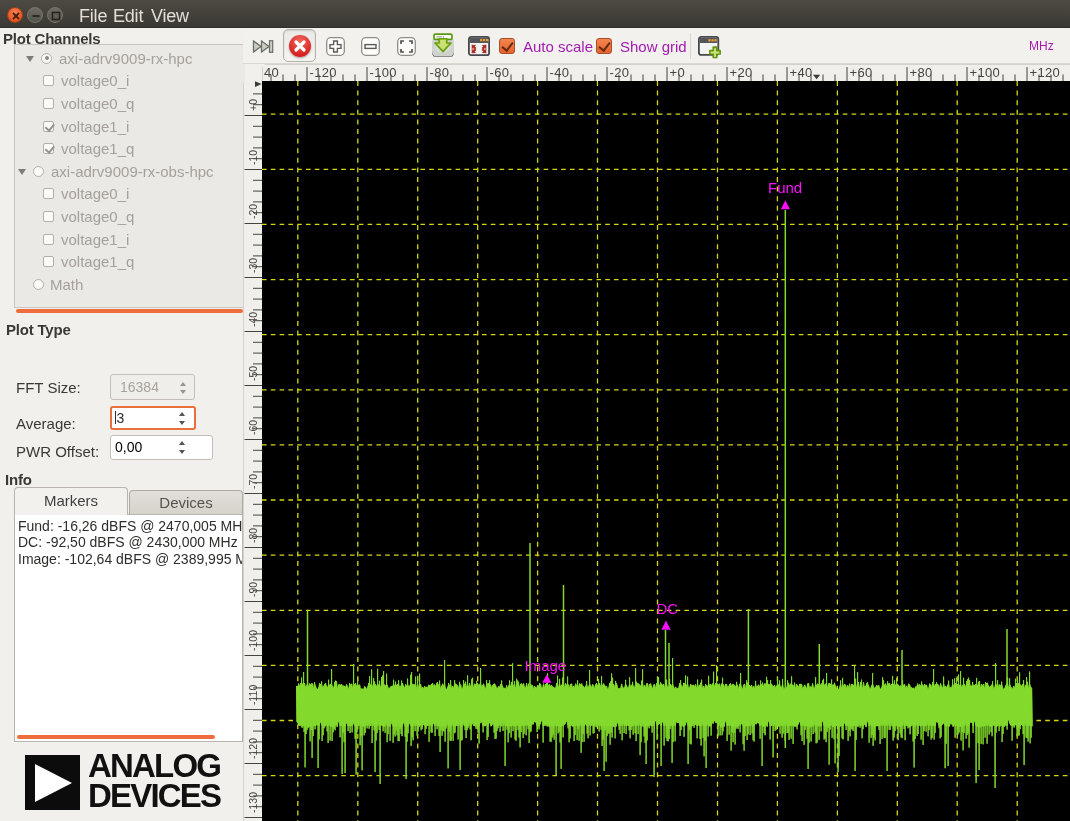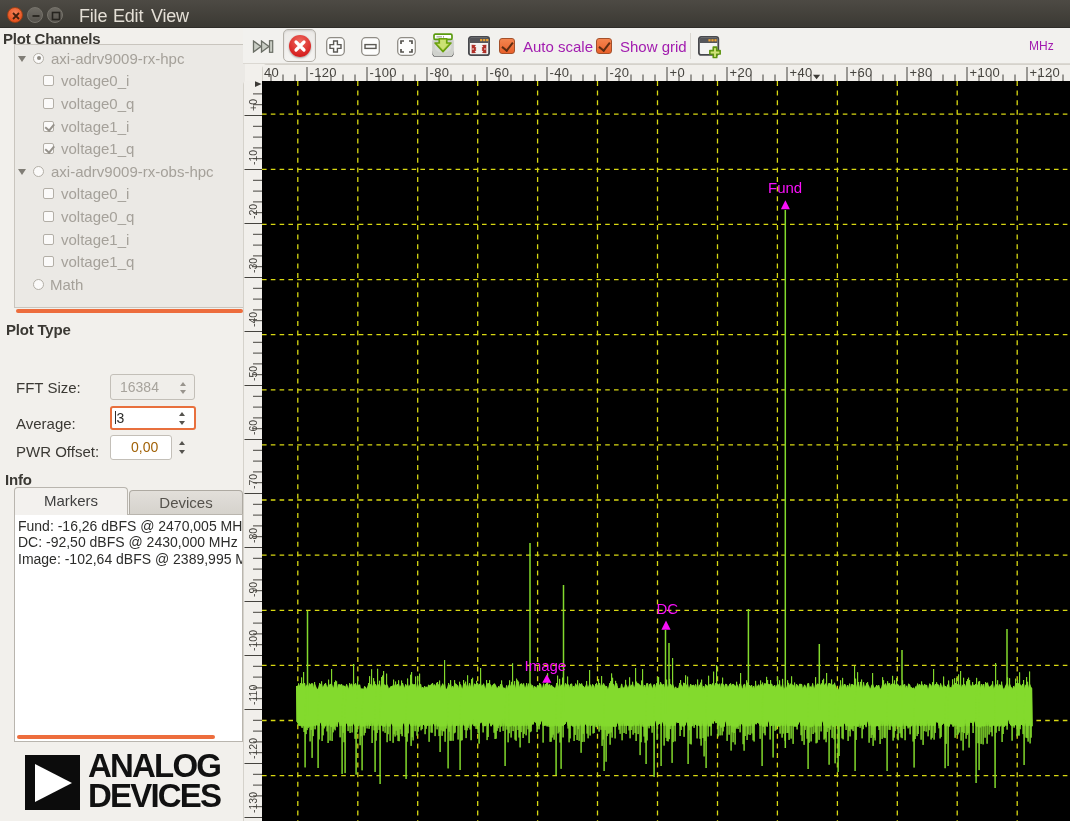--- a/index.html
+++ b/index.html
@@ -89,21 +89,21 @@
       </svg>
     </div>
  <div class="menu" style="left:79px;">File</div>
  <div class="menu" style="left:113px;">Edit</div>
  <div class="menu" style="left:151px;">View</div>
 </div>
 
 <div id="panel">
  <div class="hdr" style="left:3px; top:30px;">Plot Channels</div>
  <div id="tree">
-      <div class="trow" style="left:0; top:1.5px; width:229px;text-decoration:underline;">
+      <div class="trow" style="left:8px; top:1.5px; width:229px;text-decoration:underline;">
         <div class="exp" style="left:3px; top:9px;"></div>
         <div class="radio sel" style="left:18px; top:6px;"></div>
         <span style="position:absolute; left:36px; top:3px;">axi-adrv9009-rx-hpc</span>
       </div>
       <div class="trow" style="left:0; top:24.2px; width:229px;">
         <div class="cb " style="left:28px; top:6px;"></div>
         <span style="position:absolute; left:46px; top:3px;">voltage0_i</span>
       </div>
       <div class="trow" style="left:0; top:46.8px; width:229px;">
         <div class="cb " style="left:28px; top:6px;"></div>
@@ -151,21 +151,21 @@
   <div class="spinarr up dis" style="left:69px; top:7px;"></div>
   <div class="spinarr dn dis" style="left:69px; top:15px;"></div>
 </div>
 <div class="lbl" style="left:16px; top:415px;">Average:</div>
 <div class="ctl" style="left:110px; top:406px; width:86px; height:24px; background:#fff; border:2px solid #e8703d; color:#2d2d2b; line-height:20px; padding-left:4.5px;">3
   <div style="position:absolute; left:3px; top:3px; width:1px; height:13px; background:#2d2d2b;"></div>
   <div class="spinarr up" style="left:67px; top:4px;"></div>
   <div class="spinarr dn" style="left:67px; top:13px;"></div>
 </div>
 <div class="lbl" style="left:16px; top:443px;">PWR Offset:</div>
-<div class="ctl" style="left:110px; top:435px; width:62px; height:25px; background:#fff; border:1px solid #c3bfb8; color:#a16207; line-height:23px; padding-left:20px;">0,00
+<div class="ctl" style="left:110px; top:435px; width:103px; height:25px; background:#fff; border:1px solid #c3bfb8; color:#000000; line-height:23px; padding-left:4px;">0,00
   <div class="spinarr up" style="left:68px; top:5px;"></div>
   <div class="spinarr dn" style="left:68px; top:14px;"></div>
 </div>
  <div class="hdr" style="left:5px; top:471px;">Info</div>
  <div id="tab-markers">Markers</div>
  <div id="tab-devices">Devices</div>
  <div id="infobox">Fund: -16,26 dBFS @ 2470,005 MHz<br>DC: -92,50 dBFS @ 2430,000 MHz<br>Image: -102,64 dBFS @ 2389,995 MHz</div>
  <div class="obar" style="left:17px; top:735px; width:198px; height:4px;"></div>
  <div id="logo-sq"></div>
  <div class="logotxt" style="top:747px;">ANALOG</div>

